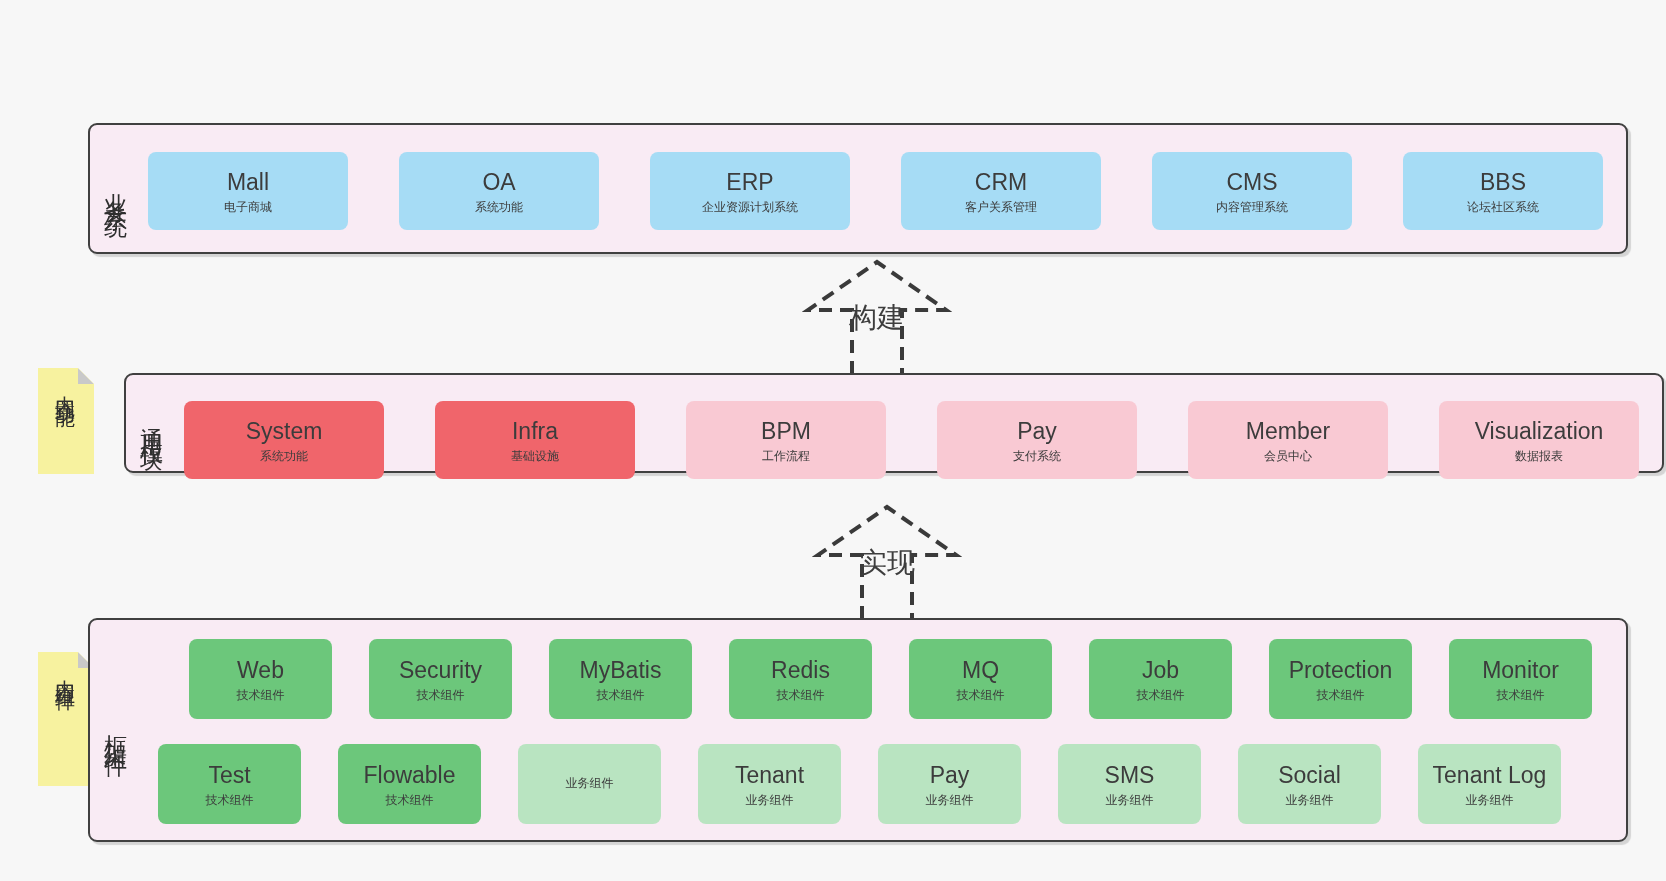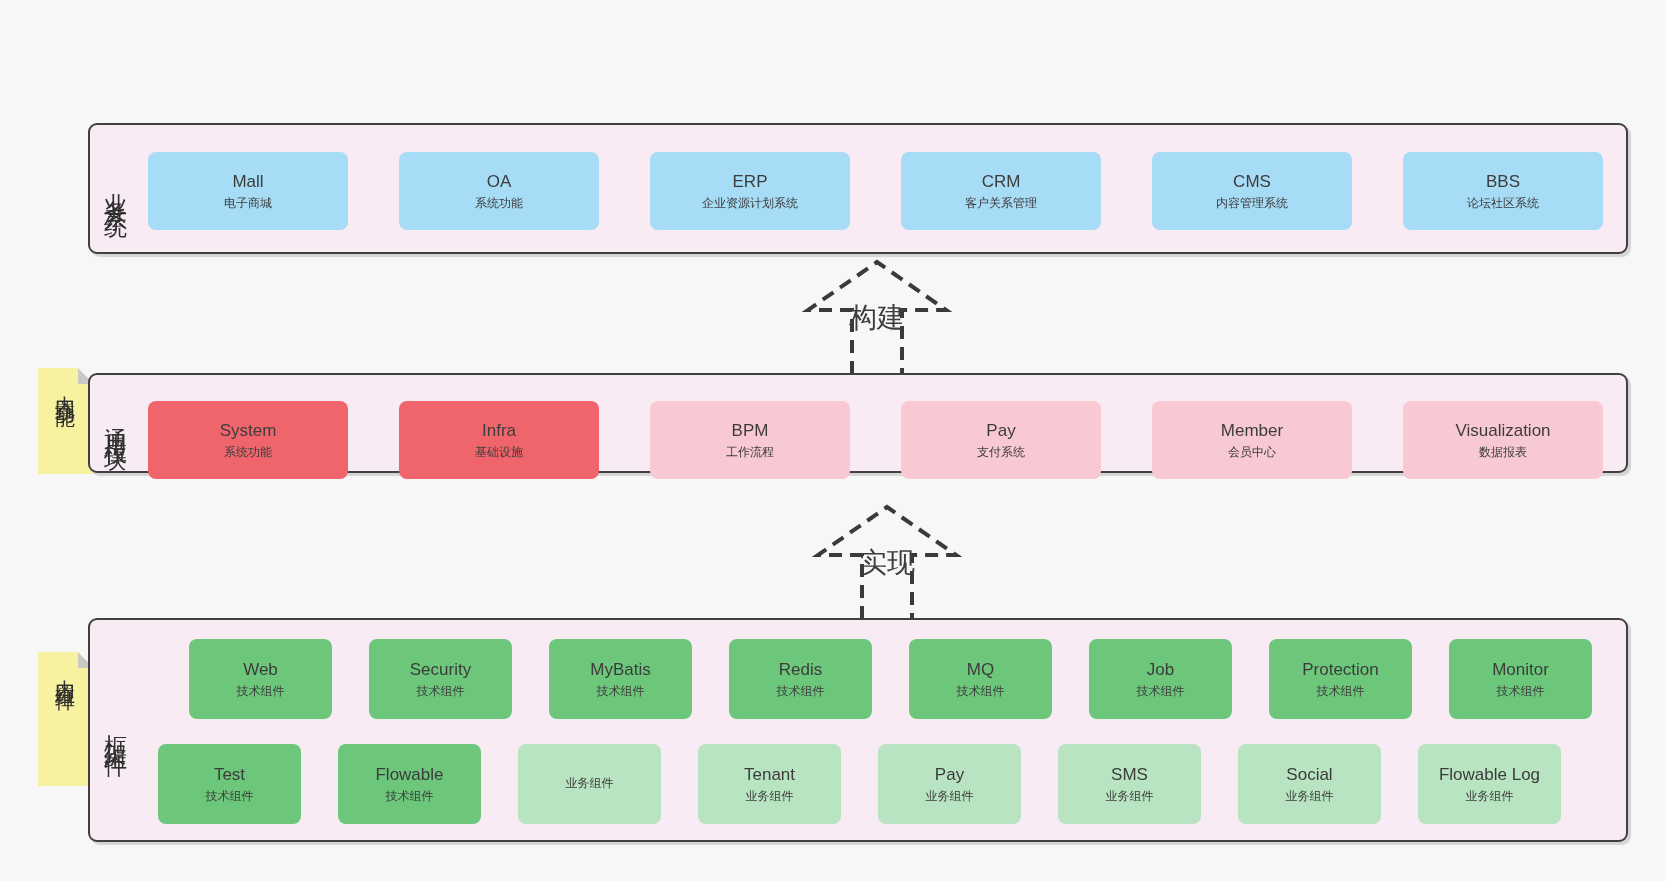--- a/index.html
+++ b/index.html
@@ -19,21 +19,21 @@
     position: absolute;
     left: 88px; width: 1540px;
     background: var(--container-fill, #f9ebf4);
     border: 2px solid var(--container-border, #404040);
     border-radius: 9px;
     box-sizing: border-box;
     box-shadow: 3px 3px 1px rgba(0,0,0,0.14);
     z-index: 2;
   }
   #layer-business   { top: 123px; height: 131px; }
-  #layer-modules    { top: 373px; height: 100px; }
+  #layer-modules    { top: 373px; height: 100px; margin-left: 36px; }
   #layer-components { top: 618px; height: 224px; }
   .layer-label {
     position: absolute;
     left: 11px; top: 50%;
     transform: translateY(-50%);
     writing-mode: vertical-rl;
     text-orientation: upright;
     letter-spacing: 7px;
     font-size: 23px;
     color: #2f2f2f;
@@ -54,21 +54,21 @@
     align-items: center;
     justify-content: center;
     border-radius: 8px;
     text-align: center;
     box-sizing: border-box;
     padding: 2px 5px;
     line-height: 1.42;
   }
   #layer-business .box, #layer-modules .box { width: 200px; height: 78px; }
   #layer-components .box { width: 143px; height: 80px; }
-  .box-en { font-size: 17px; }
+  .box-en { font-size: 23px; }
   .box-zh { font-size: 12px; }
   .v-blue        { background: var(--blue, #a6dcf5); }
   .v-red         { background: var(--red, #f0656b); }
   .v-pink        { background: var(--pink, #f9c9d3); }
   .v-green       { background: var(--green, #6cc77b); }
   .v-green-light { background: var(--green-light, #b9e4c1); }
   
   .sticky {
     position: absolute;
     left: 38px; width: 56px;
@@ -267,19 +267,19 @@
         </div>
         <div class="box v-green-light">
           <div class="box-en">SMS</div>
           <div class="box-zh">业务组件</div>
         </div>
         <div class="box v-green-light">
           <div class="box-en">Social</div>
           <div class="box-zh">业务组件</div>
         </div>
         <div class="box v-green-light">
-          <div class="box-en">Flowable Log</div>
+          <div class="box-en">Tenant Log</div>
           <div class="box-zh">业务组件</div>
         </div>
       </div>
   </div>
 
 </div>
 
 </body></html>

